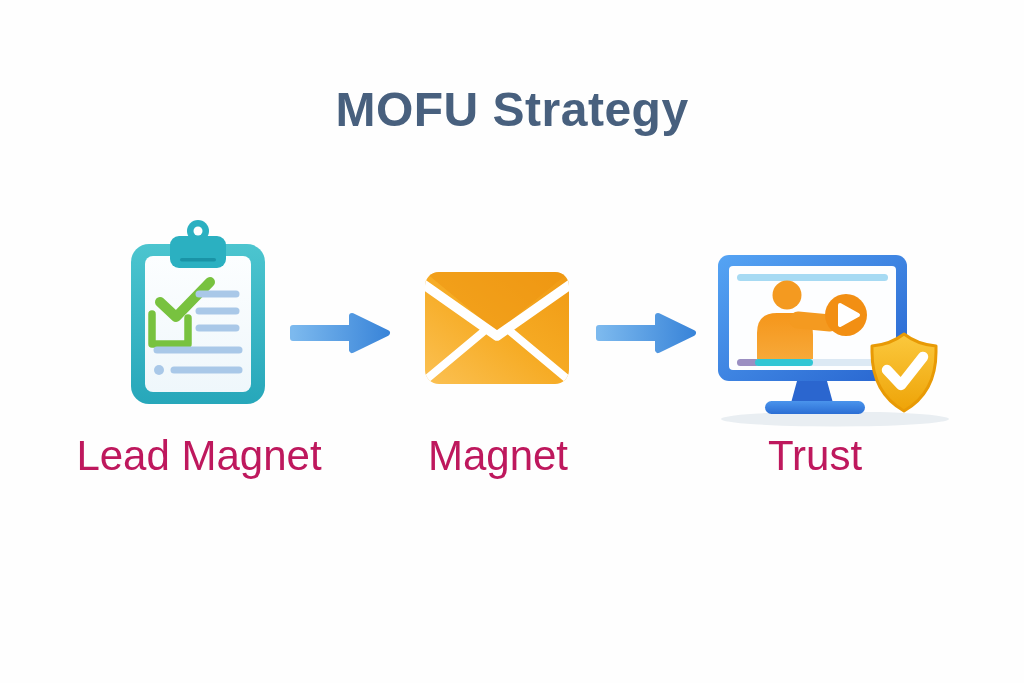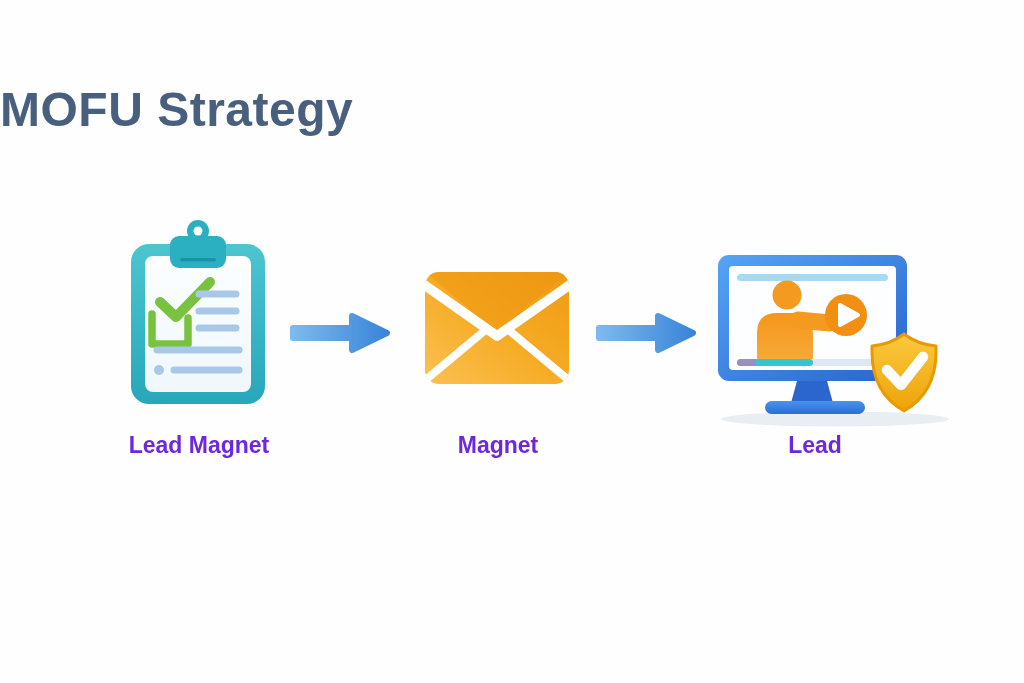--- a/index.html
+++ b/index.html
@@ -1,30 +1,30 @@
 <!DOCTYPE html>
 <html><head>
 <meta charset="utf-8">
 <style>
   html,body{margin:0;padding:0;}
   body{width:1024px;height:683px;background:#ffffff;font-family:"Liberation Sans","DejaVu Sans",sans-serif;overflow:hidden;}
   .canvas{position:relative;width:1024px;height:683px;background:#fefefe;}
   .title{
-    position:absolute;top:82px;left:0;width:1024px;
+    position:absolute;top:82px;left:0;width:1024px;text-align:center;
     font-size:48px;font-weight:bold;color:#48607e;letter-spacing:.5px;margin:0;
   }
   .icon-abs{position:absolute;}
   .clipboard{left:128px;top:216px;}
   .arrow1{left:286px;top:304px;}
   .envelope{left:423px;top:270px;}
   .arrow2{left:592px;top:304px;}
   .monitor{left:703px;top:247px;}
   .step-label{
     position:absolute;top:432px;transform:translateX(-50%);
-    font-size:23px;font-weight:bold;color:#6d28d9;white-space:nowrap;
+    font-size:42px;font-weight:normal;color:#be185d;white-space:nowrap;
   }
   .label-lead{left:199px;}
   .label-email{left:498px;}
   .label-trust{left:815px;}
 </style>
 </head>
 <body>
 
 <div class="canvas">
 
@@ -141,15 +141,15 @@
     <rect x="62" y="154" width="100" height="13" rx="6.5" fill="url(#baseg)"></rect>
 
     <g>
       <path d="M201,87 C210,94 221,98 233,99 L233,105 C233,132 222,152 201,164 C180,152 169,132 169,105 L169,99 C181,98 192,94 201,87 Z" fill="url(#gold)" stroke="#e89a05" stroke-width="3" stroke-linejoin="round"></path>
       <path d="M184,123 L198,138 L220,110" fill="none" stroke="#ffffff" stroke-width="10.5" stroke-linecap="round" stroke-linejoin="round"></path>
     </g>
   </svg>
 
   <div class="step-label label-lead">Lead Magnet</div>
   <div class="step-label label-email">Magnet</div>
-  <div class="step-label label-trust">Lead</div>
+  <div class="step-label label-trust">Trust</div>
 
 </div>
 
 </body></html>

